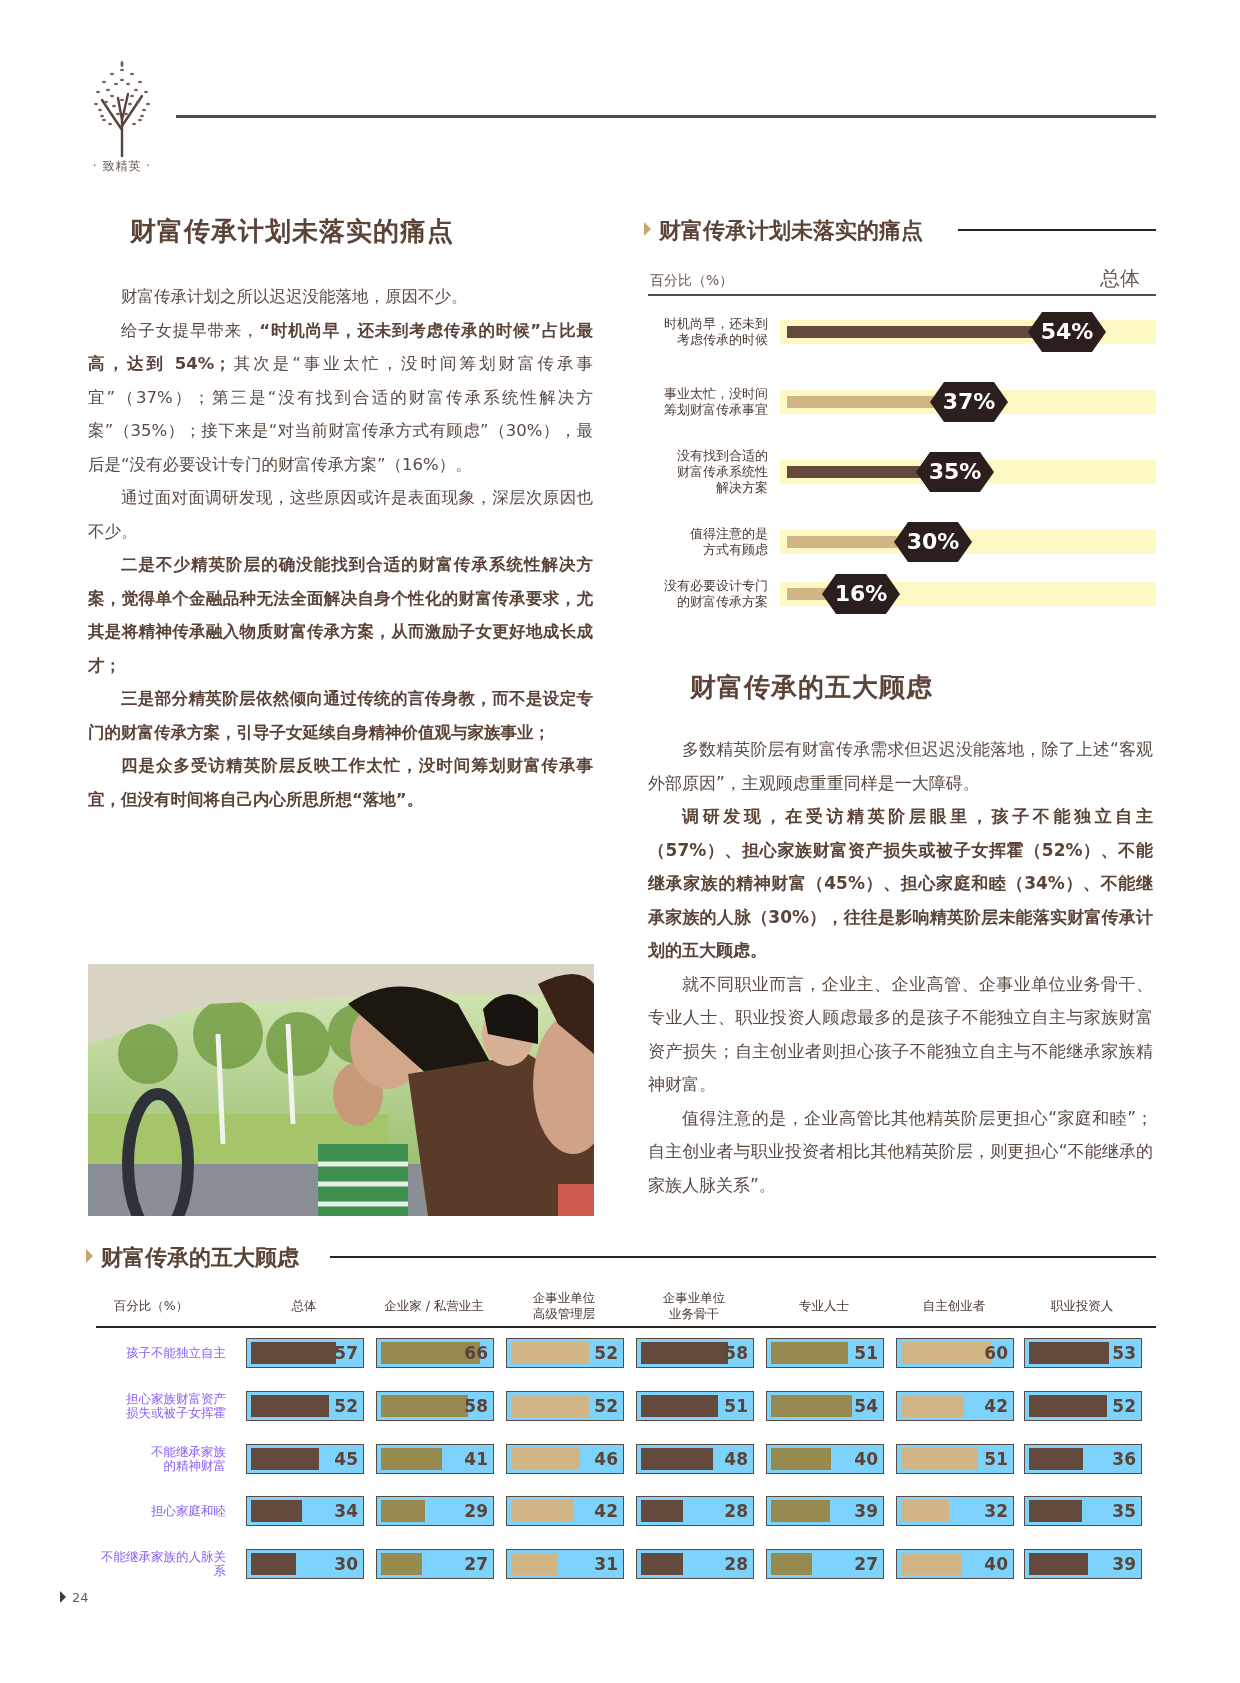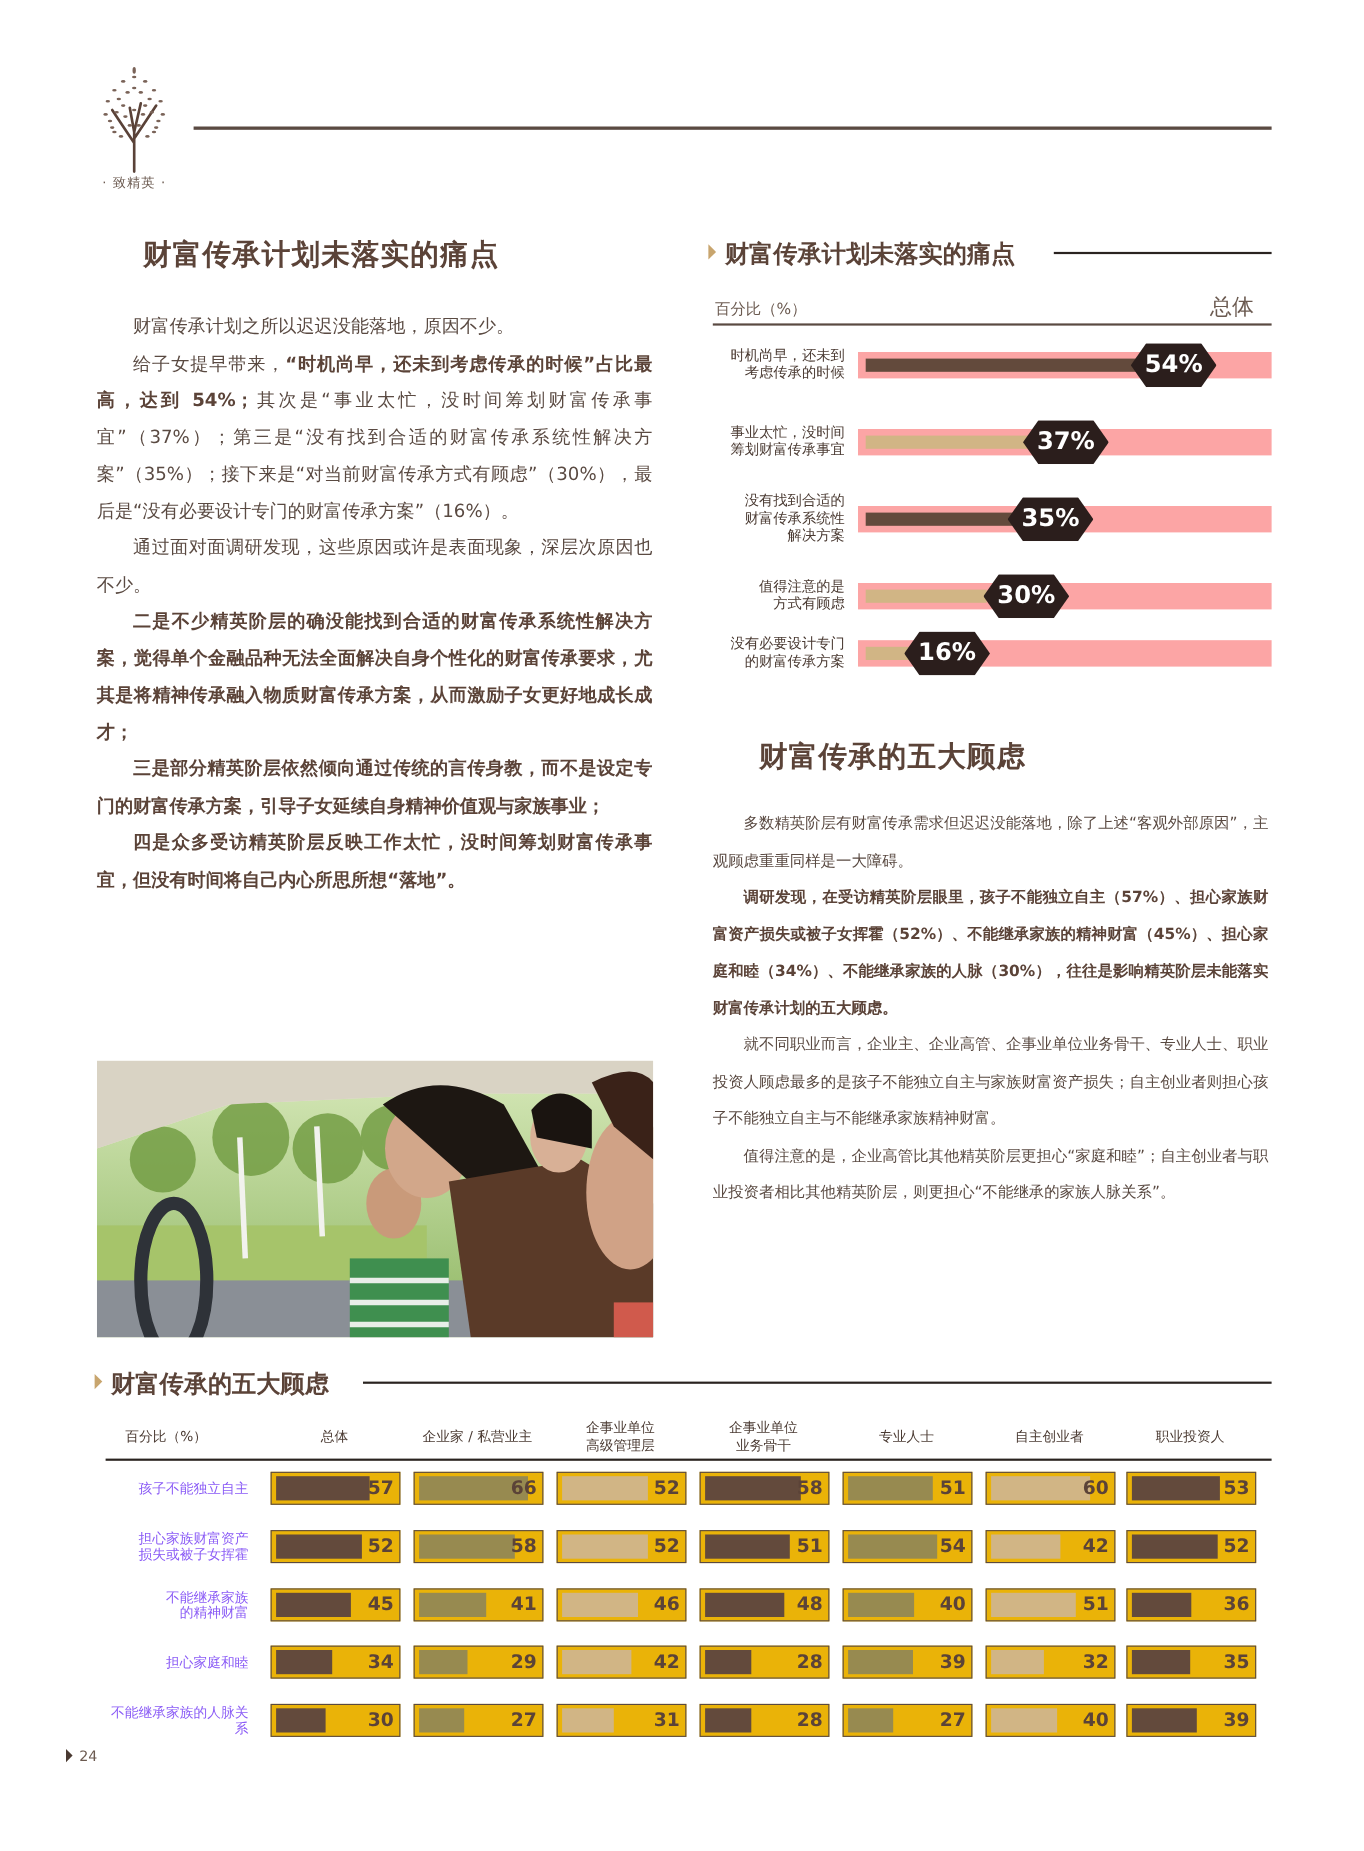--- a/index.html
+++ b/index.html
@@ -24,42 +24,42 @@
   .sec-title { font-size: 22px; font-weight: bold; color: #5b4338; }
   .tri { display: inline-block; width: 0; height: 0; border-top: 7px solid transparent; border-bottom: 7px solid transparent;
          border-left: 7px solid #c8a56e; margin-right: 8px; vertical-align: 2px; }
   .c1-title { left: 644px; top: 216px; }
   .c1-title-rule { left: 958px; top: 229px; width: 198px; height: 2px; background: #2a2320; }
   .c1-unit { left: 650px; top: 272px; font-size: 14px; color: #6b5a50; }
   .c1-total { left: 1100px; top: 265px; font-size: 20px; color: #6b5a50; }
   .c1-rule { left: 648px; top: 294px; width: 508px; height: 2px; background: #5a4a42; }
   .c1-row { left: 648px; width: 508px; height: 54px; }
   .c1-label { position: absolute; left: 0; width: 120px; text-align: right; font-size: 13px; line-height: 16px; color: #4a3a32; }
-  .c1-track { position: absolute; left: 132px; right: 0; height: 24px; background: #fca5a5; }
+  .c1-track { position: absolute; left: 132px; right: 0; height: 24px; background: #fef9c3; }
   .c1-fill { position: absolute; left: 7px; top: 6px; height: 12px; }
   .hex { position: absolute; top: -8px; width: 78px; height: 40px; background: #2b1e1c;
          clip-path: polygon(18% 0, 82% 0, 100% 50%, 82% 100%, 18% 100%, 0 50%);
          color: #ffffff; font-weight: bold; font-size: 22px; line-height: 40px; text-align: center; }
 
   
   .h-right { left: 690px; top: 670px; font-size: 26px; font-weight: bold; color: #5b4338; letter-spacing: 1px; }
-  .right-text { left: 648px; top: 733px; width: 505px; font-size: 14px; line-height: 33.5px; color: #5a4a42; }
+  .right-text { left: 648px; top: 733px; width: 505px; font-size: 17px; line-height: 33.5px; color: #5a4a42; }
   .right-text p { margin: 0; text-align: justify; }
 
   
   .c2-title { left: 86px; top: 1243px; }
   .c2-title-rule { left: 330px; top: 1256px; width: 826px; height: 2px; background: #2a2320; }
   .c2-head { left: 96px; top: 1286px; width: 1060px; height: 40px; }
   .c2-hcell { position: absolute; top: 0; height: 40px; font-size: 12.5px; line-height: 16px; color: #4a3a32;
               display: flex; align-items: center; justify-content: center; text-align: center; }
   .c2-rule { left: 96px; top: 1326px; width: 1060px; height: 2px; background: #2a2320; }
   .c2-row { left: 96px; width: 1060px; height: 30px; }
   .c2-rlabel { position: absolute; left: 0; width: 130px; height: 30px; display: flex; align-items: center; justify-content: flex-end;
                text-align: right; font-size: 12.5px; line-height: 14px; color: #8b5cf6; }
-  .c2-cell { position: absolute; top: 0; width: 116px; height: 28px; border: 1.5px solid #5a4a42; background: #eab308; box-sizing: content-box; }
+  .c2-cell { position: absolute; top: 0; width: 116px; height: 28px; border: 1.5px solid #5a4a42; background: #7dd3fc; box-sizing: content-box; }
   .c2-bar { position: absolute; left: 4px; top: 3px; height: 22px; }
   .c2-val { position: absolute; right: 5px; top: 0; line-height: 28px; font-size: 17px; font-weight: bold; color: #5b4338; }
 
   .page-num { left: 60px; top: 1590px; font-size: 13px; color: #6b5a50; }
   .page-tri { display: inline-block; width: 0; height: 0; border-top: 6px solid transparent; border-bottom: 6px solid transparent;
               border-left: 6px solid #4a3a32; margin-right: 6px; vertical-align: -1px; }
 </style>
 </head>
 <body>
 

